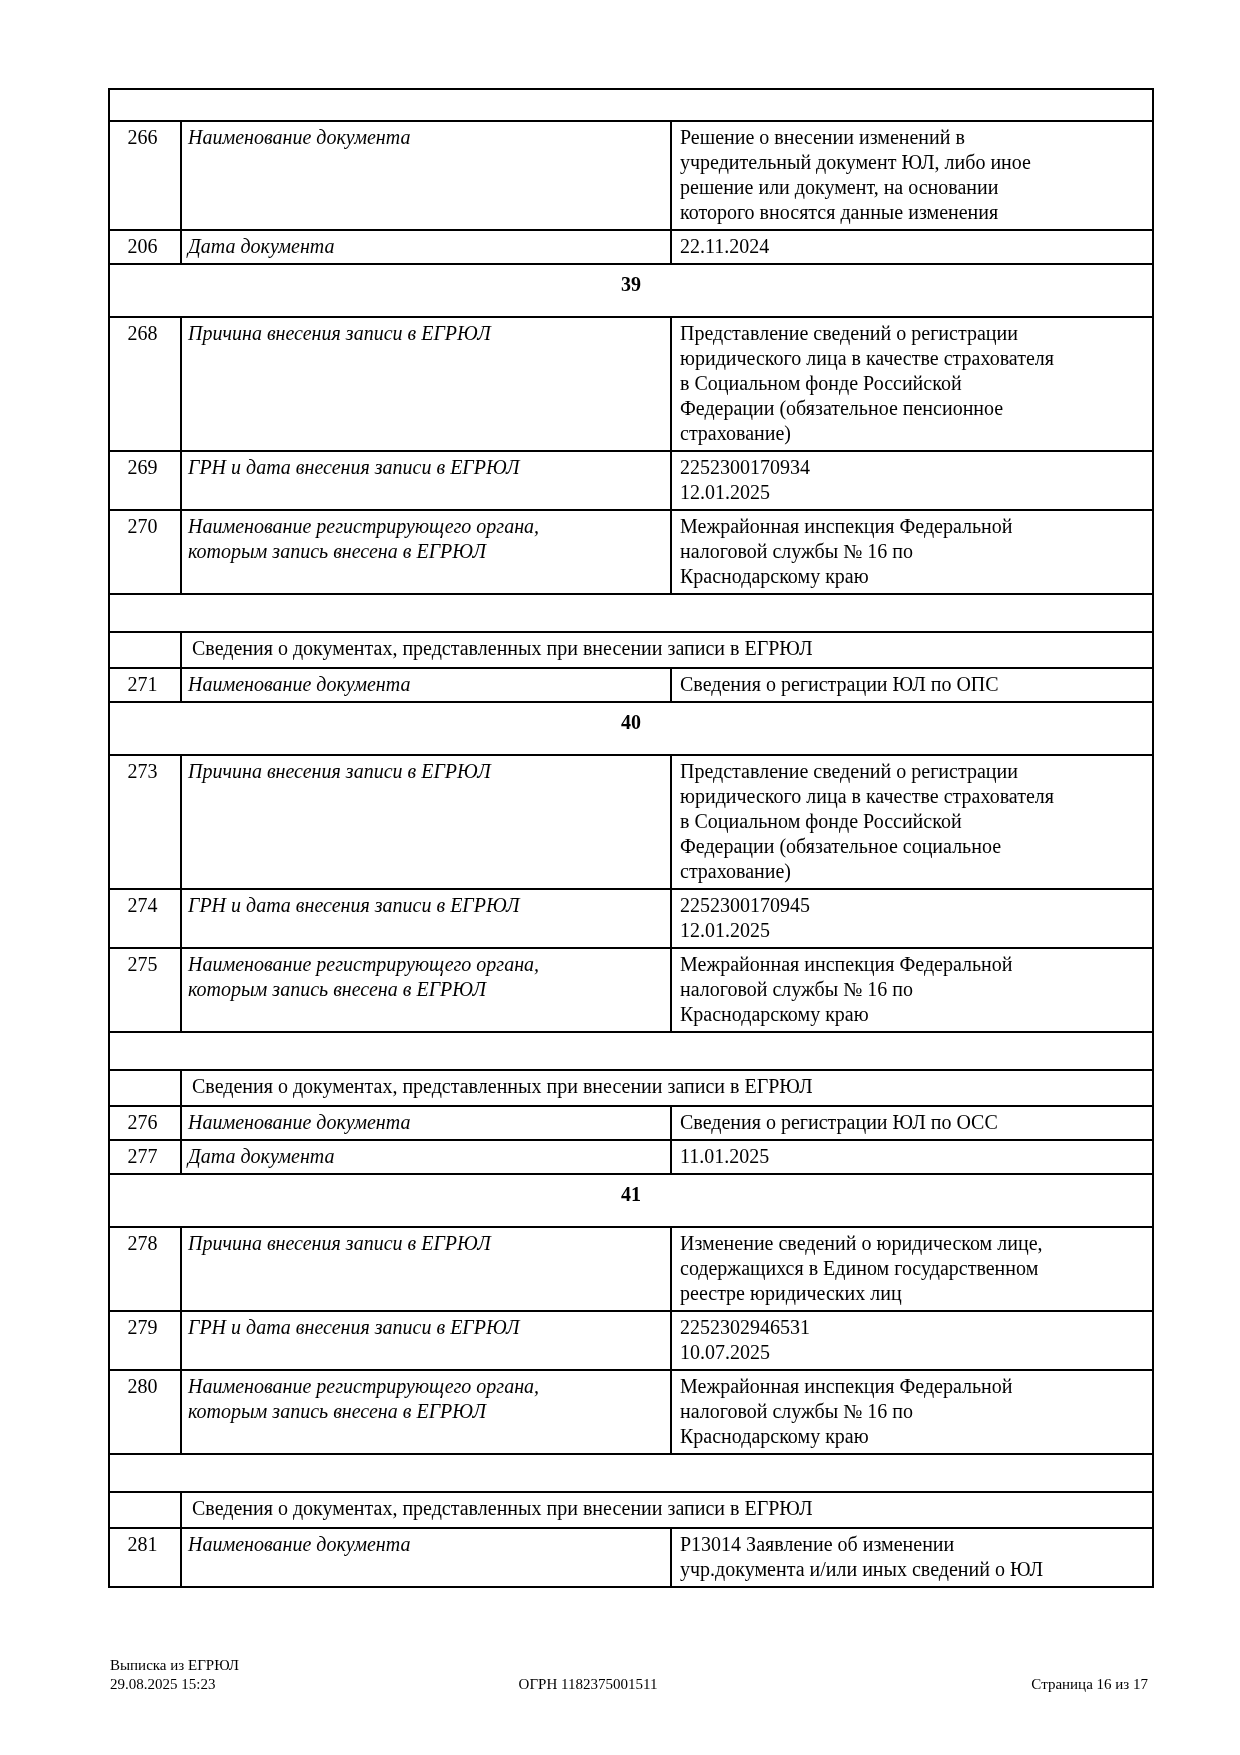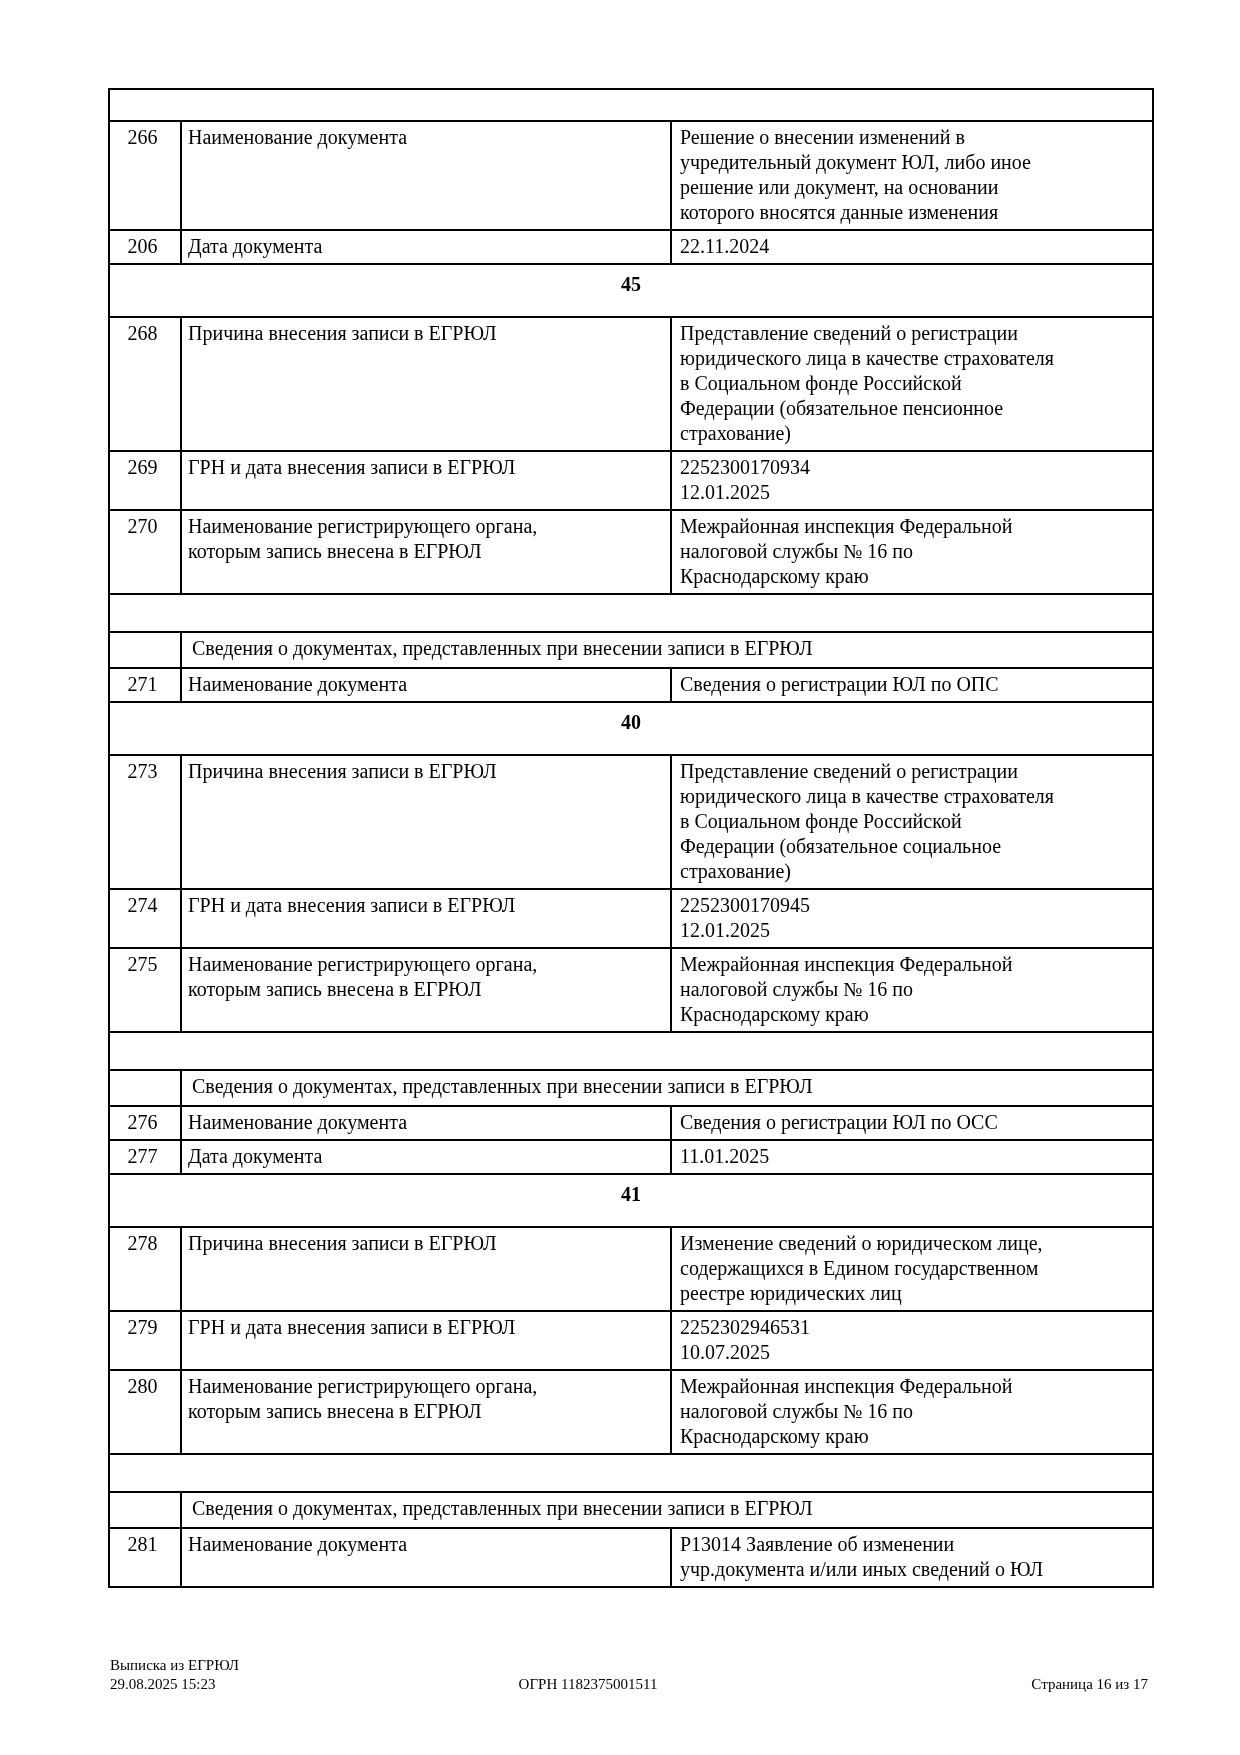--- a/index.html
+++ b/index.html
@@ -23,21 +23,21 @@
     vertical-align: top;
     font-size: 20px;
     line-height: 25px;
     padding: 3px 6px 4px 6px;
     overflow: hidden;
   }
   .doc-table td.num {
     text-align: center;
     padding-left: 2px; padding-right: 7px;
   }
-  .doc-table td.label { white-space: pre-line; }
+  .doc-table td.label { white-space: pre-line; font-style: italic; }
   .doc-table td.value { padding-left: 8px;  white-space: pre-line; }
   .doc-table tr.spacer td { height: 36px; padding: 0; }
   .doc-table tr.spacer-top td { height: 30px; padding: 0; }
   .doc-table tr.section td {
     height: 40px;
     text-align: center;
     font-weight: bold;
     padding-top: 7px;
   }
   .doc-table tr.docs-header td.header-text { padding-left: 10px; height: 27px; }
@@ -74,21 +74,21 @@
 решение или документ, на основании
 которого вносятся данные изменения</td>
     </tr>
     <tr>
       <td class="num">206</td>
       <td class="label">Дата документа</td>
       <td class="value">22.11.2024</td>
     </tr>
 
     <tr class="section">
-      <td colspan="3">45</td>
+      <td colspan="3">39</td>
     </tr>
 
     <tr>
       <td class="num">268</td>
       <td class="label">Причина внесения записи в ЕГРЮЛ</td>
       <td class="value">Представление сведений о регистрации
 юридического лица в качестве страхователя
 в Социальном фонде Российской
 Федерации (обязательное пенсионное
 страхование)</td>

